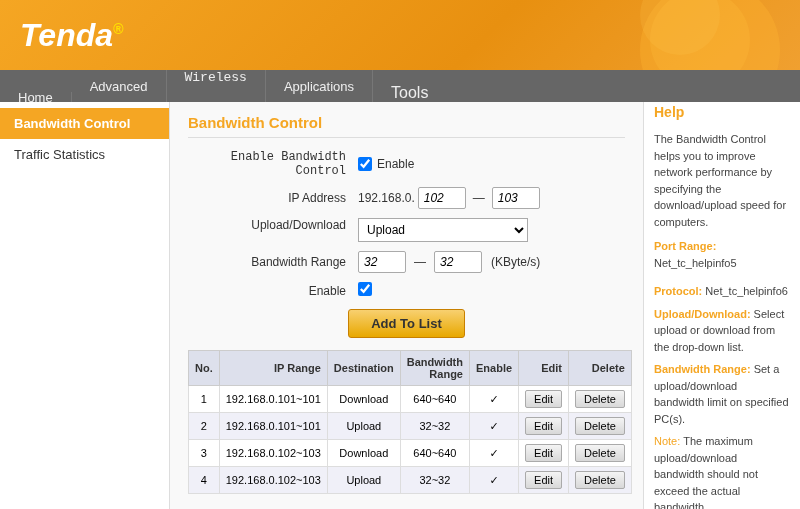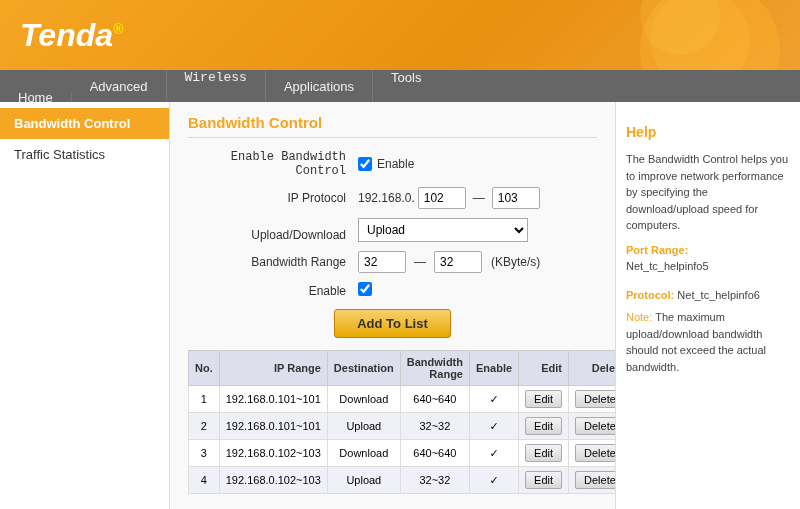--- a/index.html
+++ b/index.html
@@ -1,17 +1,17 @@
 <!DOCTYPE html>
 <html><head>
   <meta charset="utf-8">
   <style>
     * { margin: 0; padding: 0; box-sizing: border-box; }
     body { font-family: Arial, sans-serif; font-size: 12px; background: #f0f0f0; width: 800px; height: 509px; overflow: hidden; }
-    input[type="text"] { border: 1px solid #aaa; padding: 3px 6px; font-size: 12px; border-radius: 2px; }
+    input[type="text"] { border: 1px solid #aaa; padding: 3px 6px; font-size: 12px; border-radius: 2px; font-style: italic; }
     select { border: 1px solid #aaa; padding: 3px 4px; font-size: 12px; background: white; width: 170px; }
     input[type="checkbox"] { width: 14px; height: 14px; }
 
     
     table { width: 100%; border-collapse: collapse; font-size: 11px; }
     thead tr { background: #dde; }
     th { padding: 5px 6px; border: 1px solid #ccc; text-align: right; font-weight: bold; color: #333; background: #e8e8f0; }
     td { padding: 4px 6px; border: 1px solid #ddd; text-align: center; }
     tr:nth-child(even) { background: #f5f5fc; }
     tr:nth-child(odd) { background: #fff; }
@@ -39,21 +39,21 @@
   </div>
   <div style="color:#eee; padding:0 18px; display:flex; align-items:center; cursor:pointer; font-size:13px; border-right:1px solid #777;">
     <span>Advanced</span>
   </div>
   <div style="color:#eee; padding:0 18px; display:flex; cursor:pointer; font-size:13px; border-right:1px solid #777;font-family:Liberation Mono, monospace;">
     <span>Wireless</span>
   </div>
   <div style="color:#eee; padding:0 18px; display:flex; align-items:center; cursor:pointer; font-size:13px; border-right:1px solid #777;">
     <span>Applications</span>
   </div>
-  <div style="color:#eee; padding:0 18px; display:flex; align-items:flex-start; cursor:pointer; font-size:13px;">
+  <div style="color:#eee; padding:0 18px; display:flex; align-items:flex-end; cursor:pointer; font-size:16px;">
     <span>Tools</span>
   </div>
 </div>
 
 <div style="display:flex; height:407px; background:#e8e8e8;border-radius:12px;">
 
   <div style="width:170px; background:#fff; border-right:1px solid #ddd; padding-top:6px;">
     <div style="padding:8px 14px; font-size:13px; cursor:pointer; background:#f5a623; color:white; font-weight:bold;">
       <span>Bandwidth Control</span>
     </div>
@@ -74,31 +74,31 @@
           <span>Enable Bandwidth Control</span>
         </div>
         <div style="display:flex; align-items:center; gap:5px;">
           <input type="checkbox" checked="" style="width: 14px; height: 14px;">
           <span style="font-size:12px; color:#333;">Enable</span>
         </div>
       </div>
 
       <div style="display:flex; align-items:center; margin-bottom:9px;">
         <div style="width:170px; text-align:right; padding-right:12px; font-size:12px; color:#333;">
-          <span>IP Protocol</span>
+          <span>IP Address</span>
         </div>
         <div style="display:flex; align-items:center; gap:3px;">
           <span style="font-size:12px; color:#333;">192.168.0.</span>
           <input type="text" style="width: 48px; border: 1px solid rgb(170, 170, 170); padding: 3px 5px; font-size: 12px; border-radius: 2px;" value="102">
           <span style="padding:0 4px; color:#333;">—</span>
           <input type="text" style="width: 48px; border: 1px solid rgb(170, 170, 170); padding: 3px 5px; font-size: 12px; border-radius: 2px;" value="103">
         </div>
       </div>
 
-      <div style="display:flex; align-items:flex-end; margin-bottom:9px;">
+      <div style="display:flex; align-items:flex-start; margin-bottom:9px;">
         <div style="width:170px; text-align:right; padding-right:12px; font-size:12px; color:#333;">
           <span>Upload/Download</span>
         </div>
         <div>
           <select style="border:1px solid #aaa; padding:3px 4px; font-size:12px; background:white; width:170px;">
             <option>Upload</option>
             <option>Download</option>
           </select>
         </div>
       </div>
@@ -181,30 +181,38 @@
       <td style="border:1px solid #ddd; text-align:center; padding:4px 6px;">✓</td>
       <td style="border:1px solid #ddd; text-align:center; padding:4px 6px;"><button style="border:1px solid #aaa; padding:2px 8px; font-size:11px; cursor:pointer; border-radius:2px; background:linear-gradient(to bottom,#f4f4f4,#d8d8d8);">Edit</button></td>
       <td style="border:1px solid #ddd; text-align:center; padding:4px 6px;"><button style="border:1px solid #aaa; padding:2px 8px; font-size:11px; cursor:pointer; border-radius:2px; background:linear-gradient(to bottom,#f4f4f4,#d8d8d8);">Delete</button></td>
     </tr>
           </tbody>
       </table>
     </div>
 
   </div>
 
-  <div style="width:185px; background:#fff; padding:20px 10px; font-size:11px; line-height:1.5; border-left:1px solid #ddd; overflow-y:auto;">
+  <div style="width:157px; background:#fff; padding:0 10px; font-size:11px; line-height:1.5; border-left:1px solid #ddd; overflow-y:auto;">
     <div style="color:#f5a623; font-size:14px; font-weight:bold; margin-bottom:8px;">Help</div>
     <p style="color:#444; margin-bottom:8px; line-height:1.5;">The Bandwidth Control helps you to improve network performance by specifying the download/upload speed for computers.</p>
     <p style="margin-bottom:12px;">
       <span style="color:#f5a623; font-weight:bold;">Port Range:</span>
       <br><span style="color:#444;">Net_tc_helpinfo5</span>
     </p>
     <p style="margin-bottom:6px;">
       <span style="color:#f5a623; font-weight:bold;">Protocol:</span>
       <span style="color:#444;">Net_tc_helpinfo6</span>
     </p>
     <p style="margin-bottom:6px;">
+      <span style="color:#f5a623; font-weight:bold;">Upload/Download:</span>
+      <span style="color:#444;">Select upload or download from the drop-down list.</span>
+    </p>
+    <p style="margin-bottom:6px;">
+      <span style="color:#f5a623; font-weight:bold;">Bandwidth Range:</span>
+      <span style="color:#444;">Set a upload/download bandwidth limit on specified PC(s).</span>
+    </p>
+    <p style="margin-bottom:6px;">
       <span style="color:#f5a623; font-weight:normal;">Note:</span>
       <span style="color:#444;">The maximum upload/download bandwidth should not exceed the actual bandwidth.</span>
     </p>
   </div>
 
 </div>
 
 </body></html>

